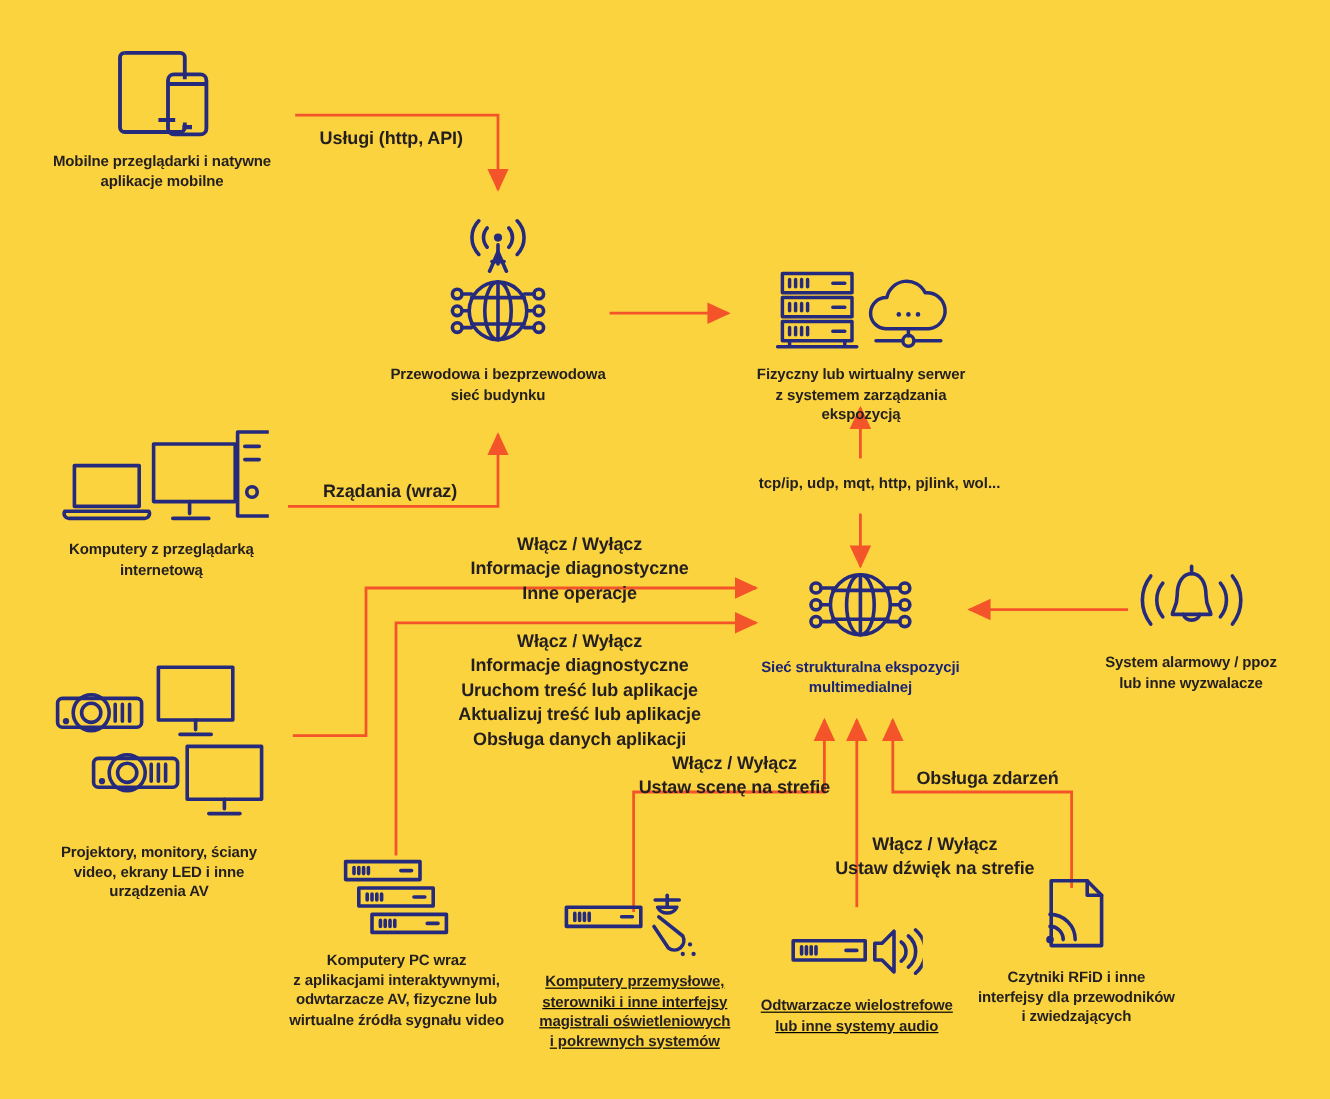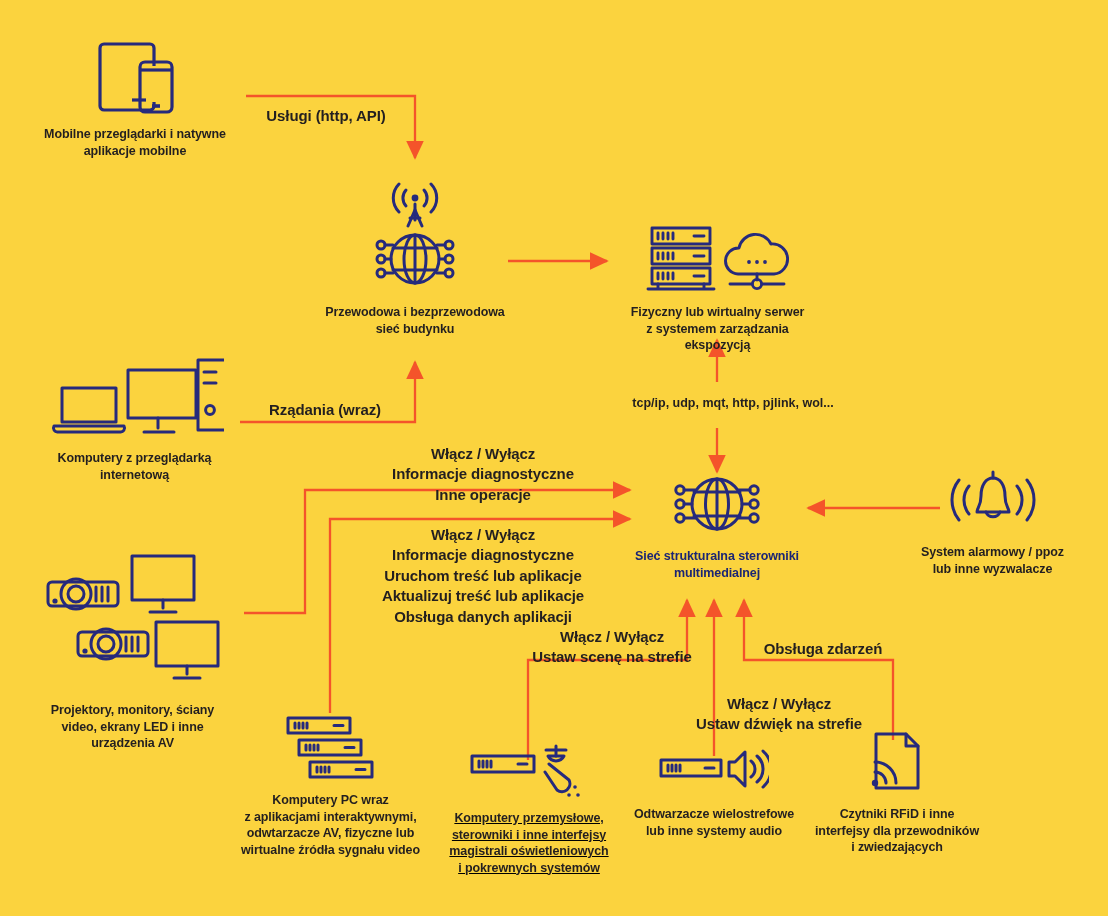--- a/index.html
+++ b/index.html
@@ -210,21 +210,21 @@
         <path d="M29,22 h46 M29,46 h46 M52,9 v50"></path>
         <circle cx="15" cy="20" r="4.2"></circle>
           <circle cx="15" cy="34" r="4.2"></circle>
           <circle cx="15" cy="48" r="4.2"></circle>
         <circle cx="89" cy="20" r="4.2"></circle>
           <circle cx="89" cy="34" r="4.2"></circle>
           <circle cx="89" cy="48" r="4.2"></circle>
         <path d="M19,20 h11 M19,34 h8 M19,48 h11 M74,20 h11 M77,34 h8 M74,48 h11"></path>
       </svg>
     </div>
-    <div class="cap hubcap">Sieć strukturalna sterowniki
+    <div class="cap hubcap">Sieć strukturalna ekspozycji
 multimedialnej</div>
   </div>
 
   <div class="node" style="left:890px;top:462px;width:205px;">
     <div class="ico">
       <svg width="98" height="72" viewBox="0 0 98 72" fill="none" stroke="#262a7c" stroke-width="3" stroke-linecap="round" stroke-linejoin="round">
         <path d="M33,50 c0,-4 4,-6 4,-16 c0,-11 5,-18 12,-18 c7,0 12,7 12,18 c0,10 4,12 4,16 z"></path>
         <path d="M49,10 v6"></path>
         <path d="M42,50 a7.5,7.5 0 0 0 14,0"></path>
         <path d="M25,24 a22,22 0 0 0 0,28"></path>
@@ -268,21 +268,21 @@
         <circle cx="99" cy="55" r="1.8" fill="#262a7c" stroke="none"></circle>
         <circle cx="108" cy="55" r="1.8" fill="#262a7c" stroke="none"></circle>
       </svg>
     </div>
     <div class="cap">Komputery przemysłowe,
 sterowniki i inne interfejsy
 magistrali oświetleniowych
 i pokrewnych systemów</div>
   </div>
 
-  <div class="node" style="left:630px;top:748px;width:168px;">
+  <div class="node" style="left:630px;top:772px;width:168px;text-decoration:underline;">
     <div class="ico">
       <svg width="110" height="48" viewBox="0 0 110 48" fill="none" stroke="#262a7c" stroke-width="3" stroke-linecap="round" stroke-linejoin="round">
         <rect x="2" y="12" width="60" height="16"></rect>
         <path d="M9,17 v6 M13,17 v6 M17,17 v6 M21,17 v6 M46,20 h9"></path>
         <path d="M70,14 h6 L86,4 v34 L76,28 h-6 z"></path>
         <path d="M92,13 a10,10 0 0 1 0,16"></path>
         <path d="M98,8 a17,17 0 0 1 0,26"></path>
         <path d="M104,3 a24,24 0 0 1 0,36"></path>
       </svg>
     </div>

